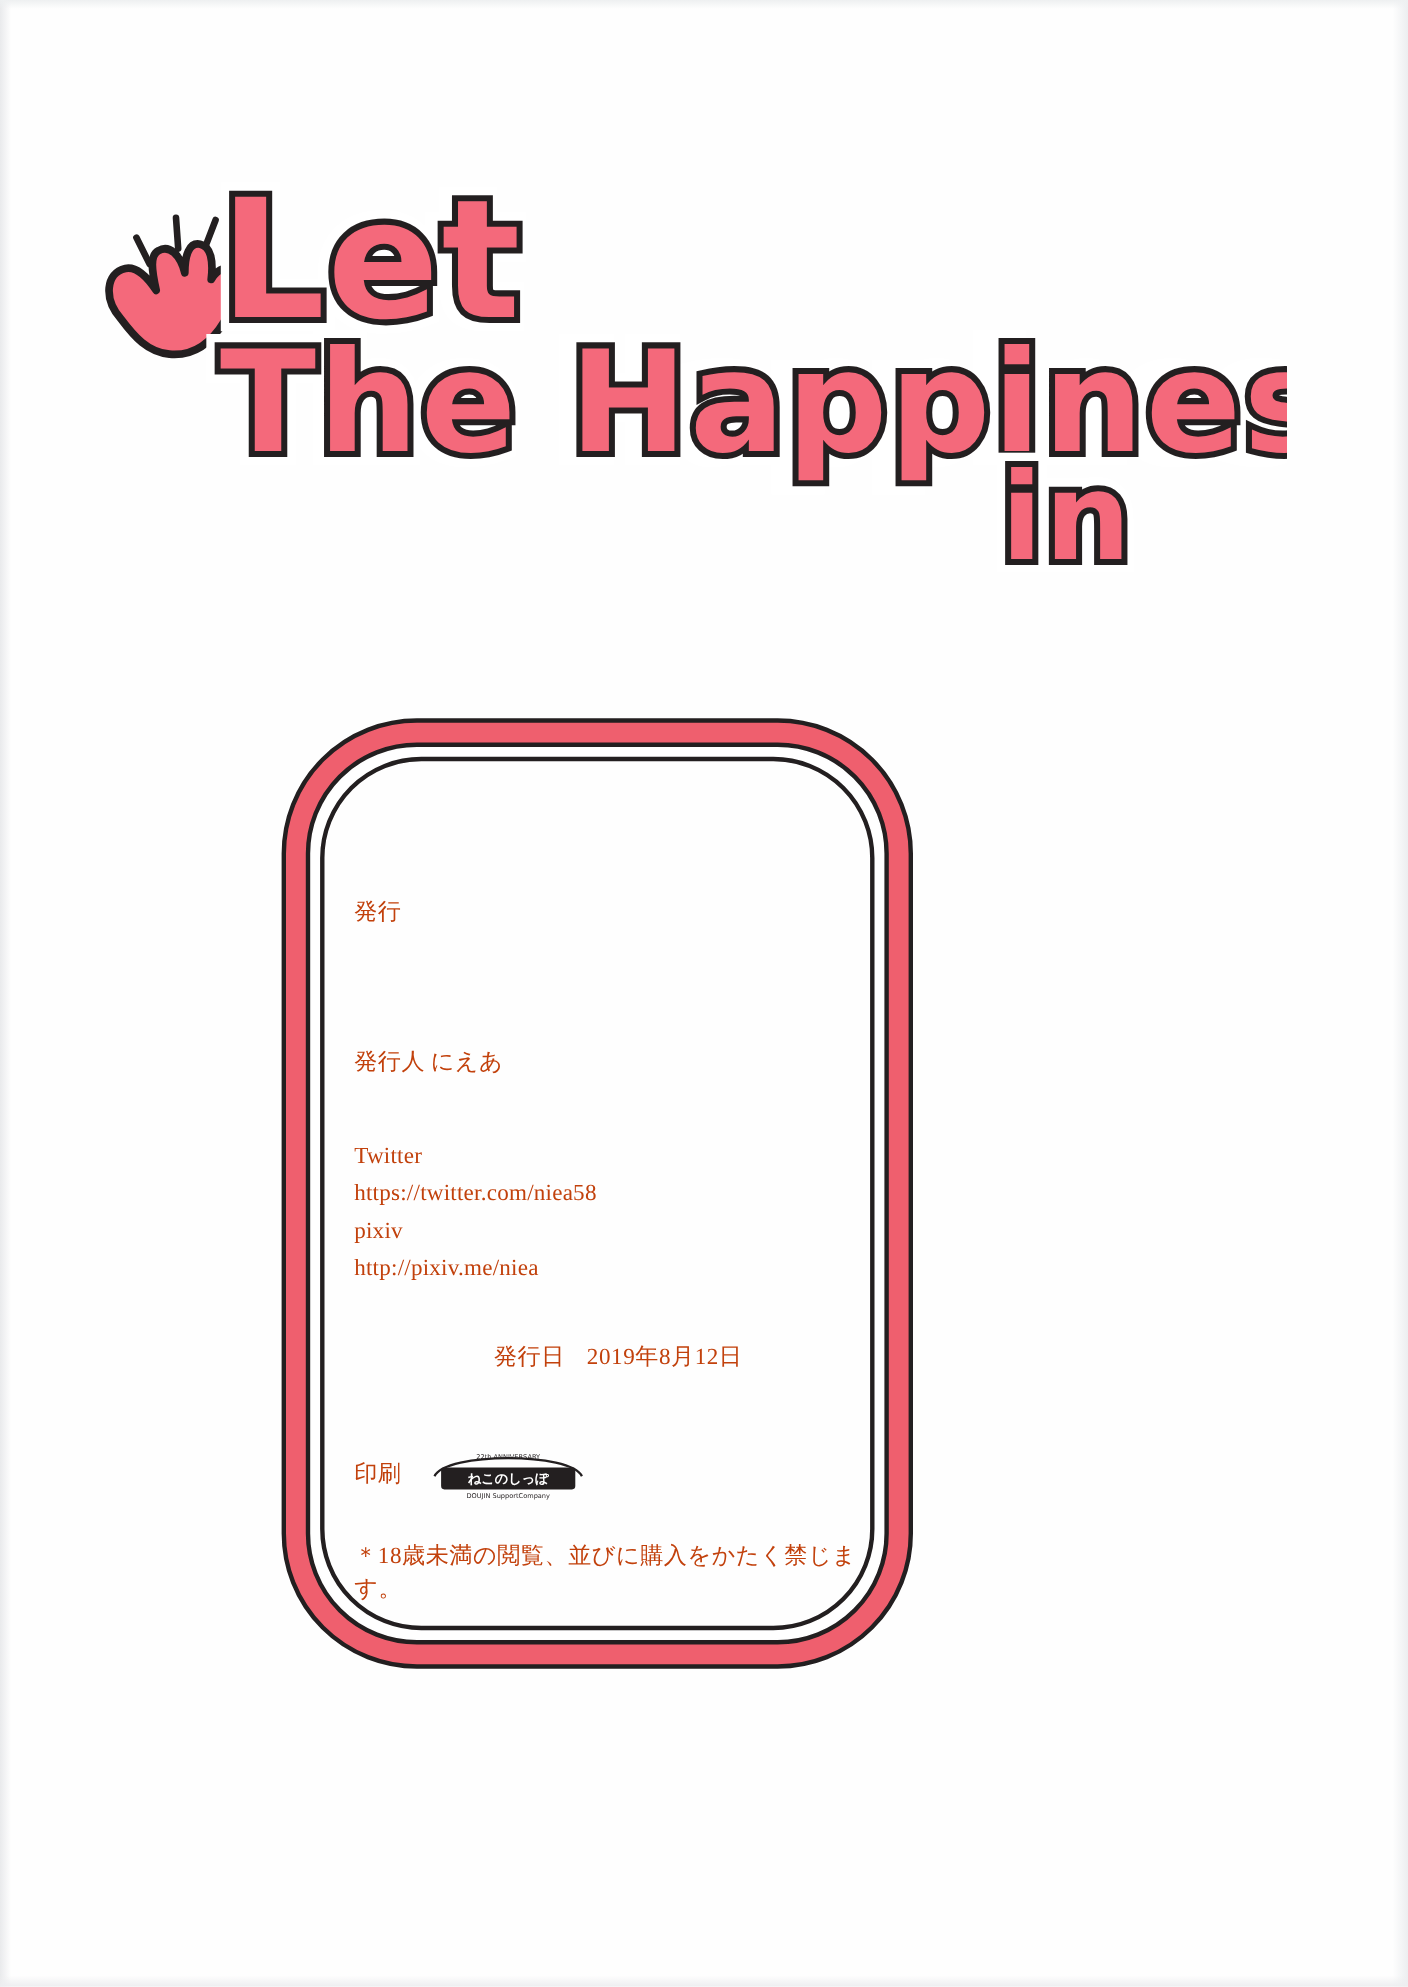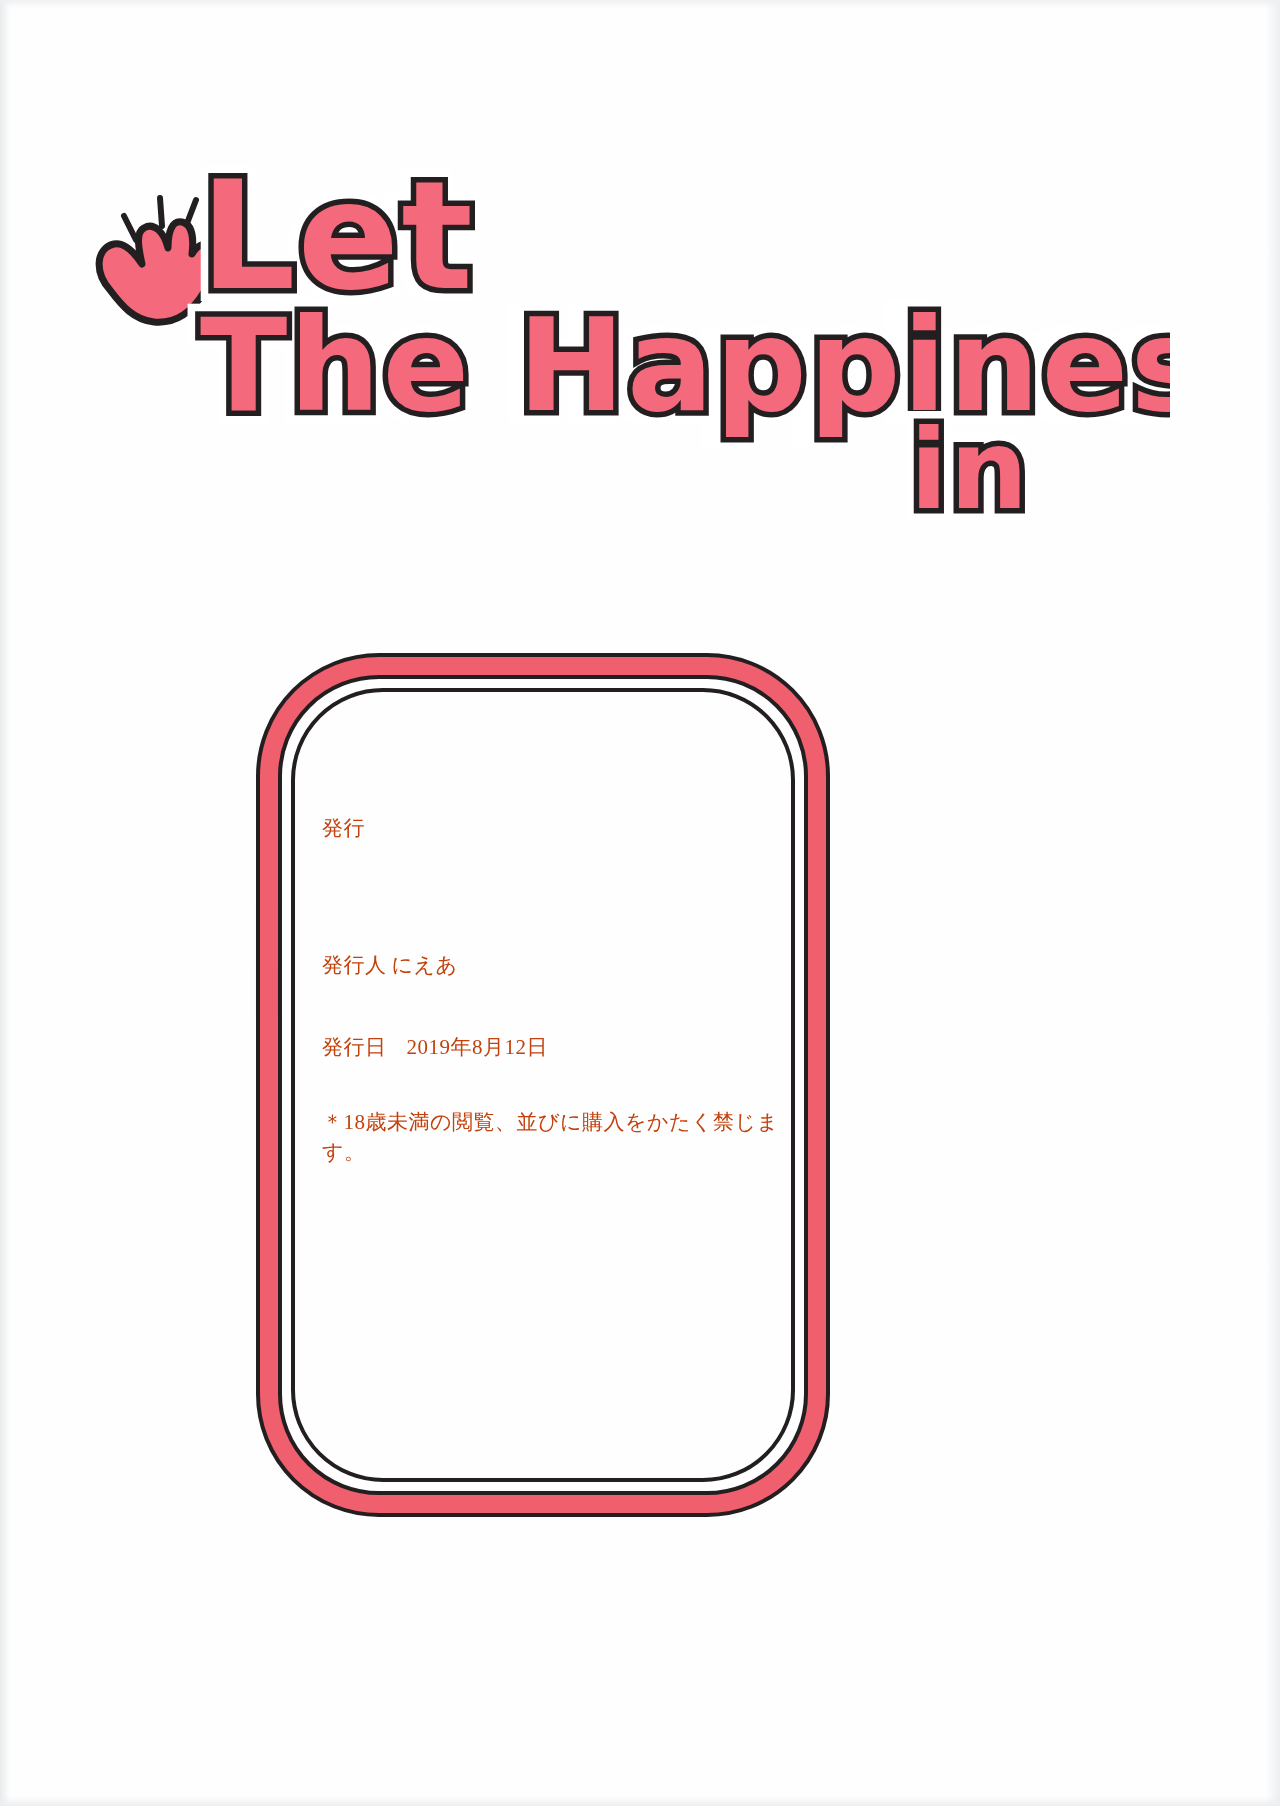--- a/index.html
+++ b/index.html
@@ -118,21 +118,21 @@
   .person-row { margin-bottom: 52px; }
   .person-label { margin-right: 5px; }
 
   .contact-block { margin-bottom: 50px; }
   .contact-line {
     font-size: 21px;
     line-height: 1.62;
     letter-spacing: 0.2px;
   }
 
-  .date-row { margin-bottom: 46px; }
+  .date-row { margin-bottom: 64px; justify-content: center; }
   .date-label { margin-right: 20px; }
 
   .print-row {
     align-items: center;
     margin-bottom: 34px;
   }
   .print-label { margin-right: 22px; }
   .printer-logo {
     width: 150px;
     height: 54px;
@@ -216,21 +216,40 @@
 
   <div class="row pub-row">
     <div class="label pub-label">発行</div>
   </div>
 
   <div class="row person-row">
     <div class="label person-label">発行人</div>
     <div class="label">にえあ</div>
   </div>
 
+  <div class="contact-block">
+    <div class="contact-line">Twitter</div>
+    <div class="contact-line">https://twitter.com/niea58</div>
+    <div class="contact-line">pixiv</div>
+    <div class="contact-line">http://pixiv.me/niea</div>
+  </div>
 
   <div class="row date-row">
     <div class="label date-label">発行日</div>
     <div class="label">2019年8月12日</div>
   </div>
 
+  <div class="row print-row">
+    <div class="label print-label">印刷</div>
+    <div class="printer-logo">
+      <svg viewBox="0 0 150 54" xmlns="http://www.w3.org/2000/svg">
+        <path d="M8 30 C18 8 132 8 142 30" fill="none" stroke="#231f20" stroke-width="2"></path>
+        <text x="75" y="14" text-anchor="middle" font-family="DejaVu Sans, sans-serif" font-size="6" fill="#231f20">22th ANNIVERSARY</text>
+        <rect x="14" y="22" width="122" height="20" rx="3" fill="#231f20"></rect>
+        <text x="75" y="36" text-anchor="middle" font-family="DejaVu Sans, sans-serif" font-size="12" font-weight="bold" fill="#ffffff">ねこのしっぽ</text>
+        <text x="75" y="50" text-anchor="middle" font-family="DejaVu Sans, sans-serif" font-size="6" fill="#231f20">DOUJIN SupportCompany</text>
+      </svg>
+
+    </div>
+  </div>
 
   <div class="notice">＊18歳未満の閲覧、並びに購入をかたく禁じます。</div>
 </div>
 
 </body></html>

